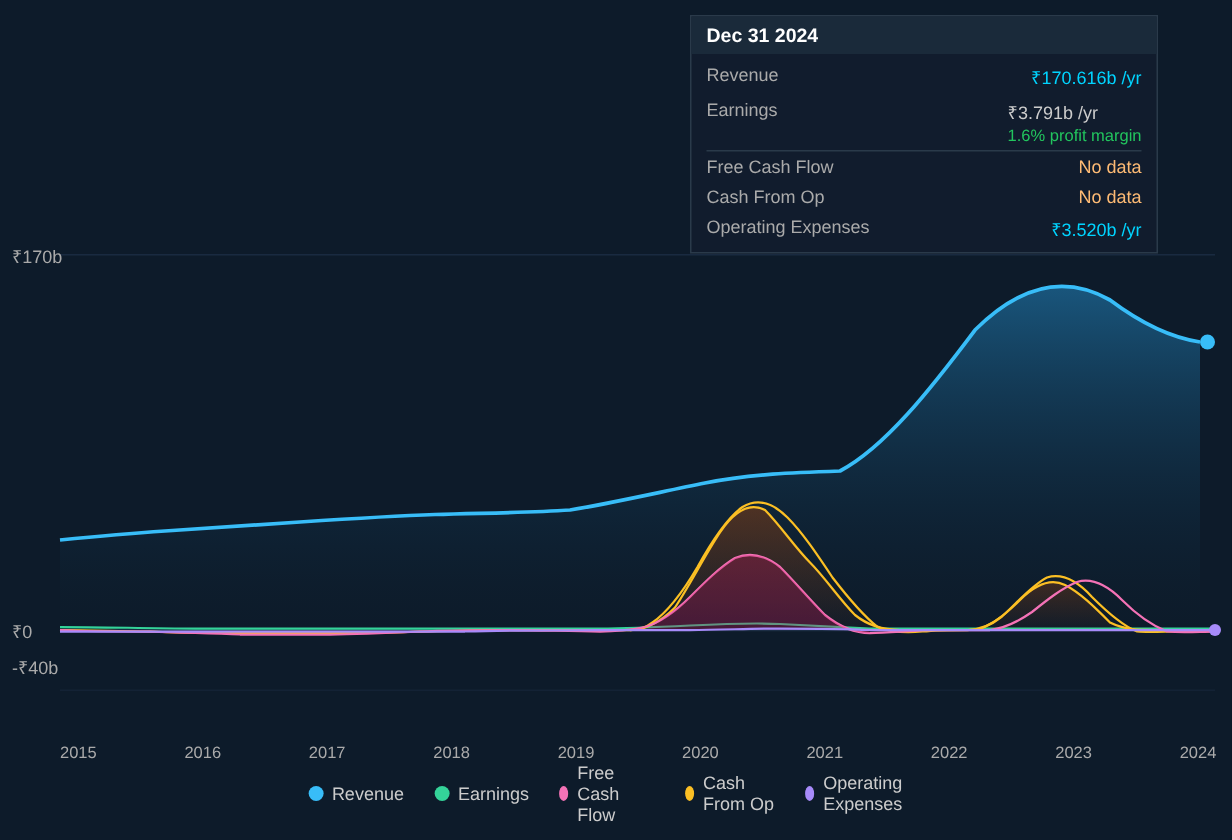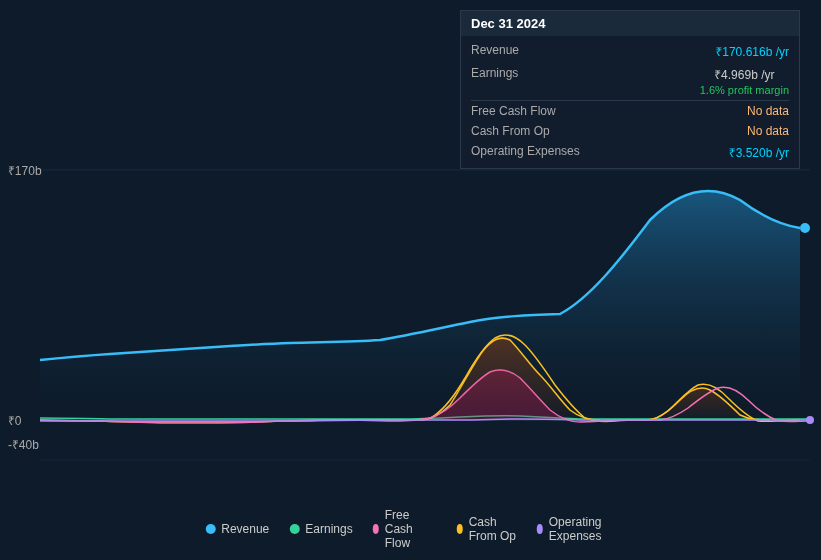--- a/index.html
+++ b/index.html
@@ -17,21 +17,21 @@
       height: 560px;
       position: relative;
       background: #0d1b2a;
     }
 
     
     .tooltip {
       position: absolute;
       top: 10px;
       left: 460px;
-      width: 340px;
+      width: 312px;
       background: #111c2d;
       border: 1px solid #2a3a4a;
       z-index: 10;
       font-size: 12px;
       color: #ccc;
     }
 
     .tooltip-header {
       background: #1a2a3a;
       color: #fff;
@@ -53,21 +53,21 @@
 
     .tooltip-label {
       color: #aaa;
       min-width: 120px;
       font-size: 12px;
     }
 
     .tooltip-value {
       color: #ccc;
       font-size: 12px;
-      text-align: center;
+      text-align: left;
     }
 
     .tooltip-value.cyan { color: #00d4ff; }
     .tooltip-value.nodata { color: #fdba74; }
 
     
     .y-label {
       position: absolute;
       color: #aaa;
       font-size: 12px;
@@ -193,32 +193,44 @@
 
     <path d="M40,421 C70,421 100,421 130,421 C160,421 190,421 220,421 C250,421 280,421 310,421 C340,420 370,420 400,420 C420,420 440,420 460,420 C480,420 500,419 520,419 C540,419 560,419 580,420 C600,420 620,420 640,420 C660,420 680,420 700,420 C720,420 740,420 760,420 C780,420 800,420 810,420" fill="none" stroke="#a78bfa" stroke-width="1.5"></path>
 
     <circle cx="810" cy="420" r="4" fill="#a78bfa"></circle>
   </svg>
 
   <div class="y-label y-label-top">₹170b</div>
   <div class="y-label y-label-zero">₹0</div>
   <div class="y-label y-label-bottom">-₹40b</div>
 
+  <div class="x-axis">
+    <span class="x-label">2015</span>
+    <span class="x-label">2016</span>
+    <span class="x-label">2017</span>
+    <span class="x-label">2018</span>
+    <span class="x-label">2019</span>
+    <span class="x-label">2020</span>
+    <span class="x-label">2021</span>
+    <span class="x-label">2022</span>
+    <span class="x-label">2023</span>
+    <span class="x-label">2024</span>
+  </div>
 
   <div class="tooltip">
     <div class="tooltip-header">Dec 31 2024</div>
     <div class="tooltip-body">
       <div class="tooltip-row">
         <span class="tooltip-label">Revenue</span>
         <span class="tooltip-value cyan">₹170.616b /yr</span>
       </div>
       <div class="tooltip-row">
         <span class="tooltip-label">Earnings</span>
         <span class="tooltip-value">
-          <span class="purple">₹4.969b /yr</span><br>
+          <span class="purple">₹3.791b /yr</span><br>
           <span style="color:#22c55e;font-size:11px;">1.6% profit margin</span>
         </span>
       </div>
       <hr class="divider">
       <div class="tooltip-row">
         <span class="tooltip-label">Free Cash Flow</span>
         <span class="tooltip-value nodata">No data</span>
       </div>
       <div class="tooltip-row">
         <span class="tooltip-label">Cash From Op</span>

